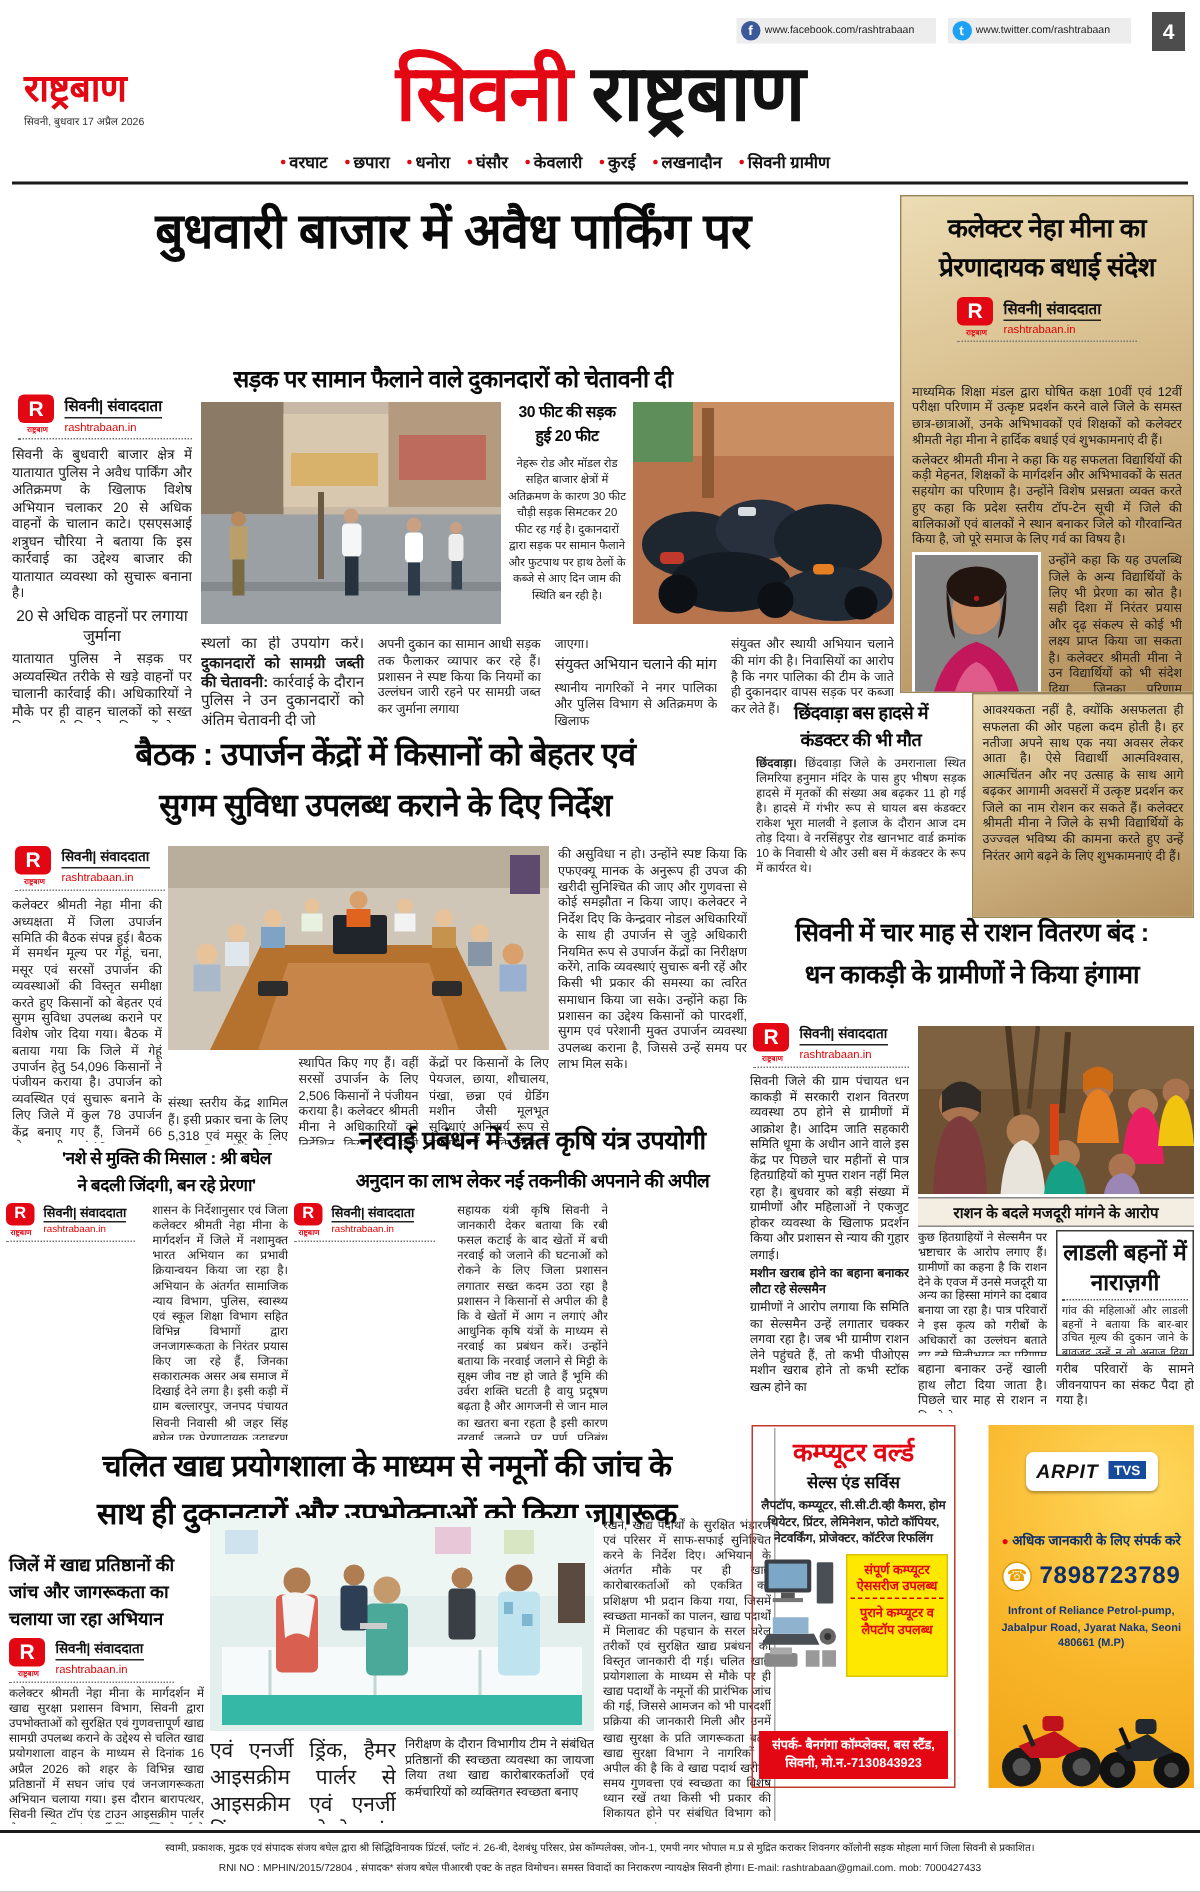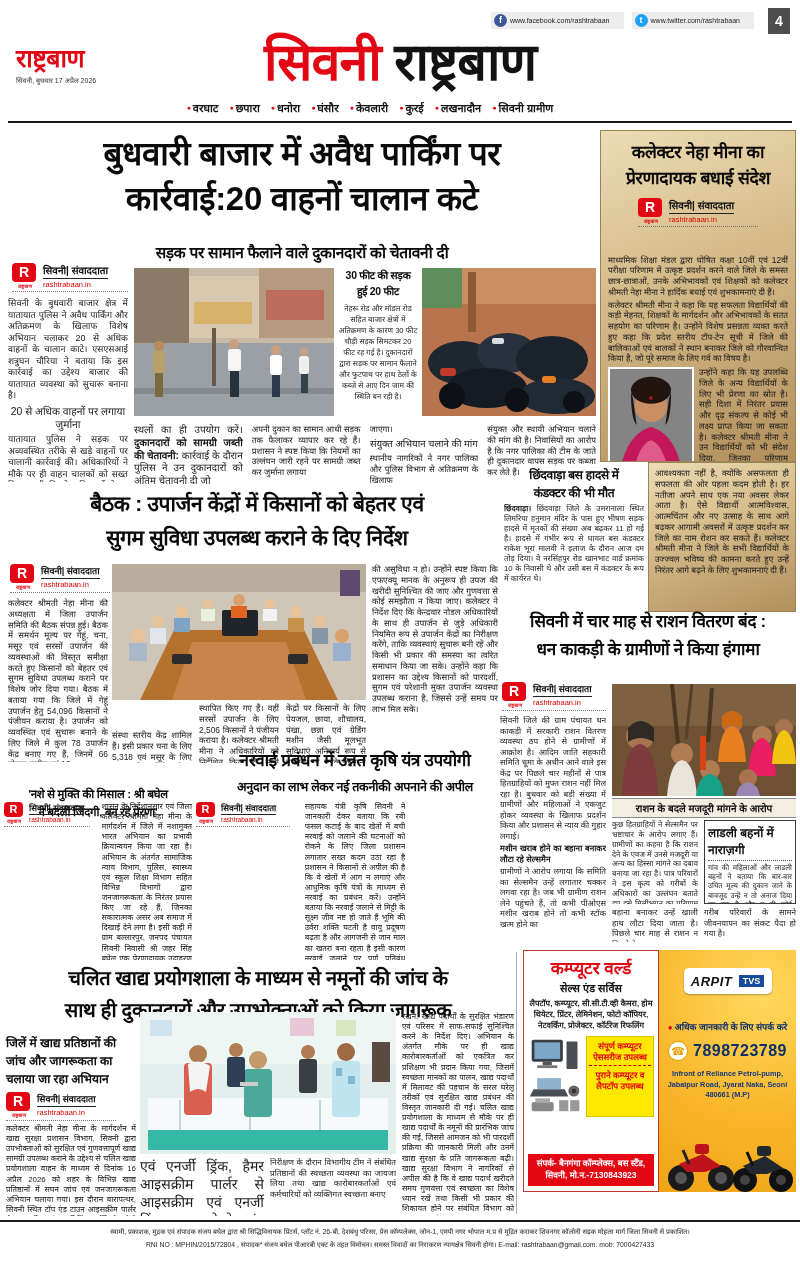--- a/index.html
+++ b/index.html
@@ -68,21 +68,21 @@
   .tvs-phone{display:flex;justify-content:center;align-items:center;gap:5px;margin-top:8px;}
   .tvs-ph-ic{width:18px;height:18px;border-radius:50%;background:#fff;color:#e8a000;text-align:center;
              line-height:18px;font-size:11px;border:1px solid #d89b00;}
   .tvs-number{font-size:16px;font-weight:bold;color:#0c2f6b;letter-spacing:.5px;}
   .tvs-addr{margin-top:8px;text-align:center;color:#14377d;font-weight:bold;font-size:7.3px;
             line-height:1.45;padding:0 4px;}
   .tvs-bikes{position:absolute;bottom:0;left:0;width:100%;height:72px;}
   
   .foot{left:0;width:800px;text-align:center;font-size:6.8px;color:#222;}
   .box-titled{border:1.5px solid #3a3a3a;box-sizing:border-box;padding:3px;}
-  .box-title{display:block;font-weight:bold;font-size:12px;text-align:left;border-bottom:1px dotted #555;
+  .box-title{display:block;font-weight:bold;font-size:15px;text-align:center;border-bottom:1px dotted #555;
              padding-bottom:2px;margin-bottom:2px;}
   .capbar{font-weight:bold;text-align:center;font-size:10px;border-top:1px solid #888;border-bottom:1px solid #888;
           padding:2px 0;background:#f3ede2;}
   .vsep{background:#aaa;width:1px;}
 </style>
 </head>
 <body>
 
 <div id="page">
 
@@ -116,21 +116,20 @@
     <span class="loc">घंसौर</span>
     <span class="loc">केवलारी</span>
     <span class="loc">कुरई</span>
     <span class="loc">लखनादौन</span>
     <span class="loc">सिवनी ग्रामीण</span>
   </div>
   <div class="abs rule" style="top:121px;left:8px;width:784px;height:2px;"></div>
 
   <div class="abs hl" style="top:132px;left:8px;width:588px;font-size:33px;line-height:1.35;height:104px;">
     <div>बुधवारी बाजार में अवैध पार्किंग पर</div>
-    <div>कार्रवाई:20 वाहनों चालान कटे</div>
   </div>
   <div class="abs hl" style="top:241px;left:8px;width:588px;font-size:15.5px;">सड़क पर सामान फैलाने वाले दुकानदारों को चेतावनी दी</div>
 
   <div class="abs bl" style="top:263px;left:12px;width:116px;">
     <span class="bl-logo">
       <span class="bl-r">R</span>
       <span class="bl-word">राष्ट्रबाण</span>
     </span>
     <span class="bl-txt">
       <span class="bl-credit">सिवनी| संवाददाता</span>
@@ -363,21 +362,21 @@
   <div class="abs capbar" style="top:798px;left:612px;width:184px;box-sizing:border-box;">राशन के बदले मजदूरी मांगने के आरोप</div>
 
   <div class="abs body-txt" style="top:820px;left:612px;width:86px;height:84px;font-size:7.7px;">कुछ हितग्राहियों ने सेल्समैन पर भ्रष्टाचार के आरोप लगाए हैं। ग्रामीणों का कहना है कि राशन देने के एवज में उनसे मजदूरी या अन्य का हिस्सा मांगने का दबाव बनाया जा रहा है। पात्र परिवारों ने इस कृत्य को गरीबों के अधिकारों का उल्लंघन बताते हुए इसे मिलीभगत का परिणाम बताया है।</div>
   <div class="abs box-titled" style="top:820px;left:704px;width:92px;height:84px;overflow:hidden;">
     <strong class="box-title">लाडली बहनों में नाराज़गी</strong>
     <span class="body-txt" style="font-size:7.2px;display:block;">गांव की महिलाओं और लाडली बहनों ने बताया कि बार-बार उचित मूल्य की दुकान जाने के बावजूद उन्हें न तो अनाज दिया जा रहा है और न ही कोई संतोषजनक जवाब मिल रहा है। शिकायत करने पर प्रबंधक द्वारा केवल निराकरण का आश्वासन दिया जाता है, लेकिन धरातल पर अब तक कोई ठोस कार्यवाई नहीं हुई है।</span>
   </div>
   <div class="abs body-txt" style="top:908px;left:612px;width:86px;height:34px;font-size:8.2px;">बहाना बनाकर उन्हें खाली हाथ लौटा दिया जाता है। पिछले चार माह से राशन न मिलने के कारण</div>
   <div class="abs body-txt" style="top:908px;left:704px;width:92px;height:34px;font-size:8.2px;">गरीब परिवारों के सामने जीवनयापन का संकट पैदा हो गया है।</div>
 
-  <div class="abs hl" style="top:764px;left:4px;width:188px;font-size:11.5px;line-height:1.6;margin-top:21px;">
+  <div class="abs hl" style="top:764px;left:17px;width:188px;font-size:11.5px;line-height:1.6;">
     <div>'नशे से मुक्ति की मिसाल : श्री बघेल</div>
     <div>ने बदली जिंदगी, बन रहे प्रेरणा'</div>
   </div>
   <div class="abs" style="top:802px;left:4px;width:188px;height:158px;column-count:2;column-gap:7px;overflow:hidden;">
     <div class="bl bl-sm" style="width:86px;margin-bottom:3px;">
       <span class="bl-logo" style="flex:0 0 20px;">
         <span class="bl-r">R</span>
         <span class="bl-word">राष्ट्रबाण</span>
       </span>
       <span class="bl-txt">
@@ -449,21 +448,21 @@
         <rect x="159" y="47" width="18" height="34" rx="3" fill="#3a3f45"></rect>
       <rect x="100" y="70" width="18" height="4" fill="#cccccc"></rect>
     </svg>
   </div>
   <div class="abs body-txt" style="top:1158px;left:140px;width:124px;height:58px;font-size:14px;">एवं एनर्जी ड्रिंक, हैमर आइसक्रीम पार्लर से आइसक्रीम एवं एनर्जी ड्रिंक तथा होको ब्रांड आइसक्रीम पार्लर से वनीला फ्लेवर आइसक्रीम के नमूने जांच हेतु लिए गए।</div>
   <div class="abs body-txt" style="top:1158px;left:270px;width:126px;height:58px;font-size:8.2px;">निरीक्षण के दौरान विभागीय टीम ने संबंधित प्रतिष्ठानों की स्वच्छता व्यवस्था का जायजा लिया तथा खाद्य कारोबारकर्ताओं एवं कर्मचारियों को व्यक्तिगत स्वच्छता बनाए</div>
   <div class="abs body-txt" style="top:1012px;left:402px;width:112px;height:204px;font-size:7.9px;">रखने, खाद्य पदार्थों के सुरक्षित भंडारण एवं परिसर में साफ-सफाई सुनिश्चित करने के निर्देश दिए। अभियान के अंतर्गत मौके पर ही खाद्य कारोबारकर्ताओं को एकत्रित कर प्रशिक्षण भी प्रदान किया गया, जिसमें स्वच्छता मानकों का पालन, खाद्य पदार्थों में मिलावट की पहचान के सरल घरेलू तरीकों एवं सुरक्षित खाद्य प्रबंधन की विस्तृत जानकारी दी गई। चलित खाद्य प्रयोगशाला के माध्यम से मौके पर ही खाद्य पदार्थों के नमूनों की प्रारंभिक जांच की गई, जिससे आमजन को भी पारदर्शी प्रक्रिया की जानकारी मिली और उनमें खाद्य सुरक्षा के प्रति जागरूकता बढ़ी। खाद्य सुरक्षा विभाग ने नागरिकों से अपील की है कि वे खाद्य पदार्थ खरीदते समय गुणवत्ता एवं स्वच्छता का विशेष ध्यान रखें तथा किसी भी प्रकार की शिकायत होने पर संबंधित विभाग को अवगत कराएं।</div>
 
   <div class="abs vsep" style="top:952px;left:516px;height:262px;"></div>
 
-  <div class="abs cw" style="top:950px;left:523px;width:136px;height:242px;">
+  <div class="abs cw" style="top:950px;left:501px;width:136px;height:242px;">
     <div class="cw-title">कम्प्यूटर वर्ल्ड</div>
     <div class="cw-sub">सेल्स एंड सर्विस</div>
     <div class="cw-serv">लैपटॉप, कम्प्यूटर, सी.सी.टी.व्ही कैमरा, होम थियेटर, प्रिंटर, लेमिनेशन, फोटो कॉपियर, नेटवर्किंग, प्रोजेक्टर, कॉर्टरेज रिफलिंग</div>
     <div class="cw-mid">
       <div class="cw-icons">
         <svg viewBox="0 0 60 84">
           <rect x="4" y="4" width="34" height="24" rx="2" fill="#3a3f45"></rect>
             <rect x="7" y="7" width="28" height="18" fill="#7da7c7"></rect>
           <rect x="16" y="28" width="10" height="4" fill="#555"></rect>
             <rect x="10" y="32" width="22" height="3" fill="#777"></rect>

